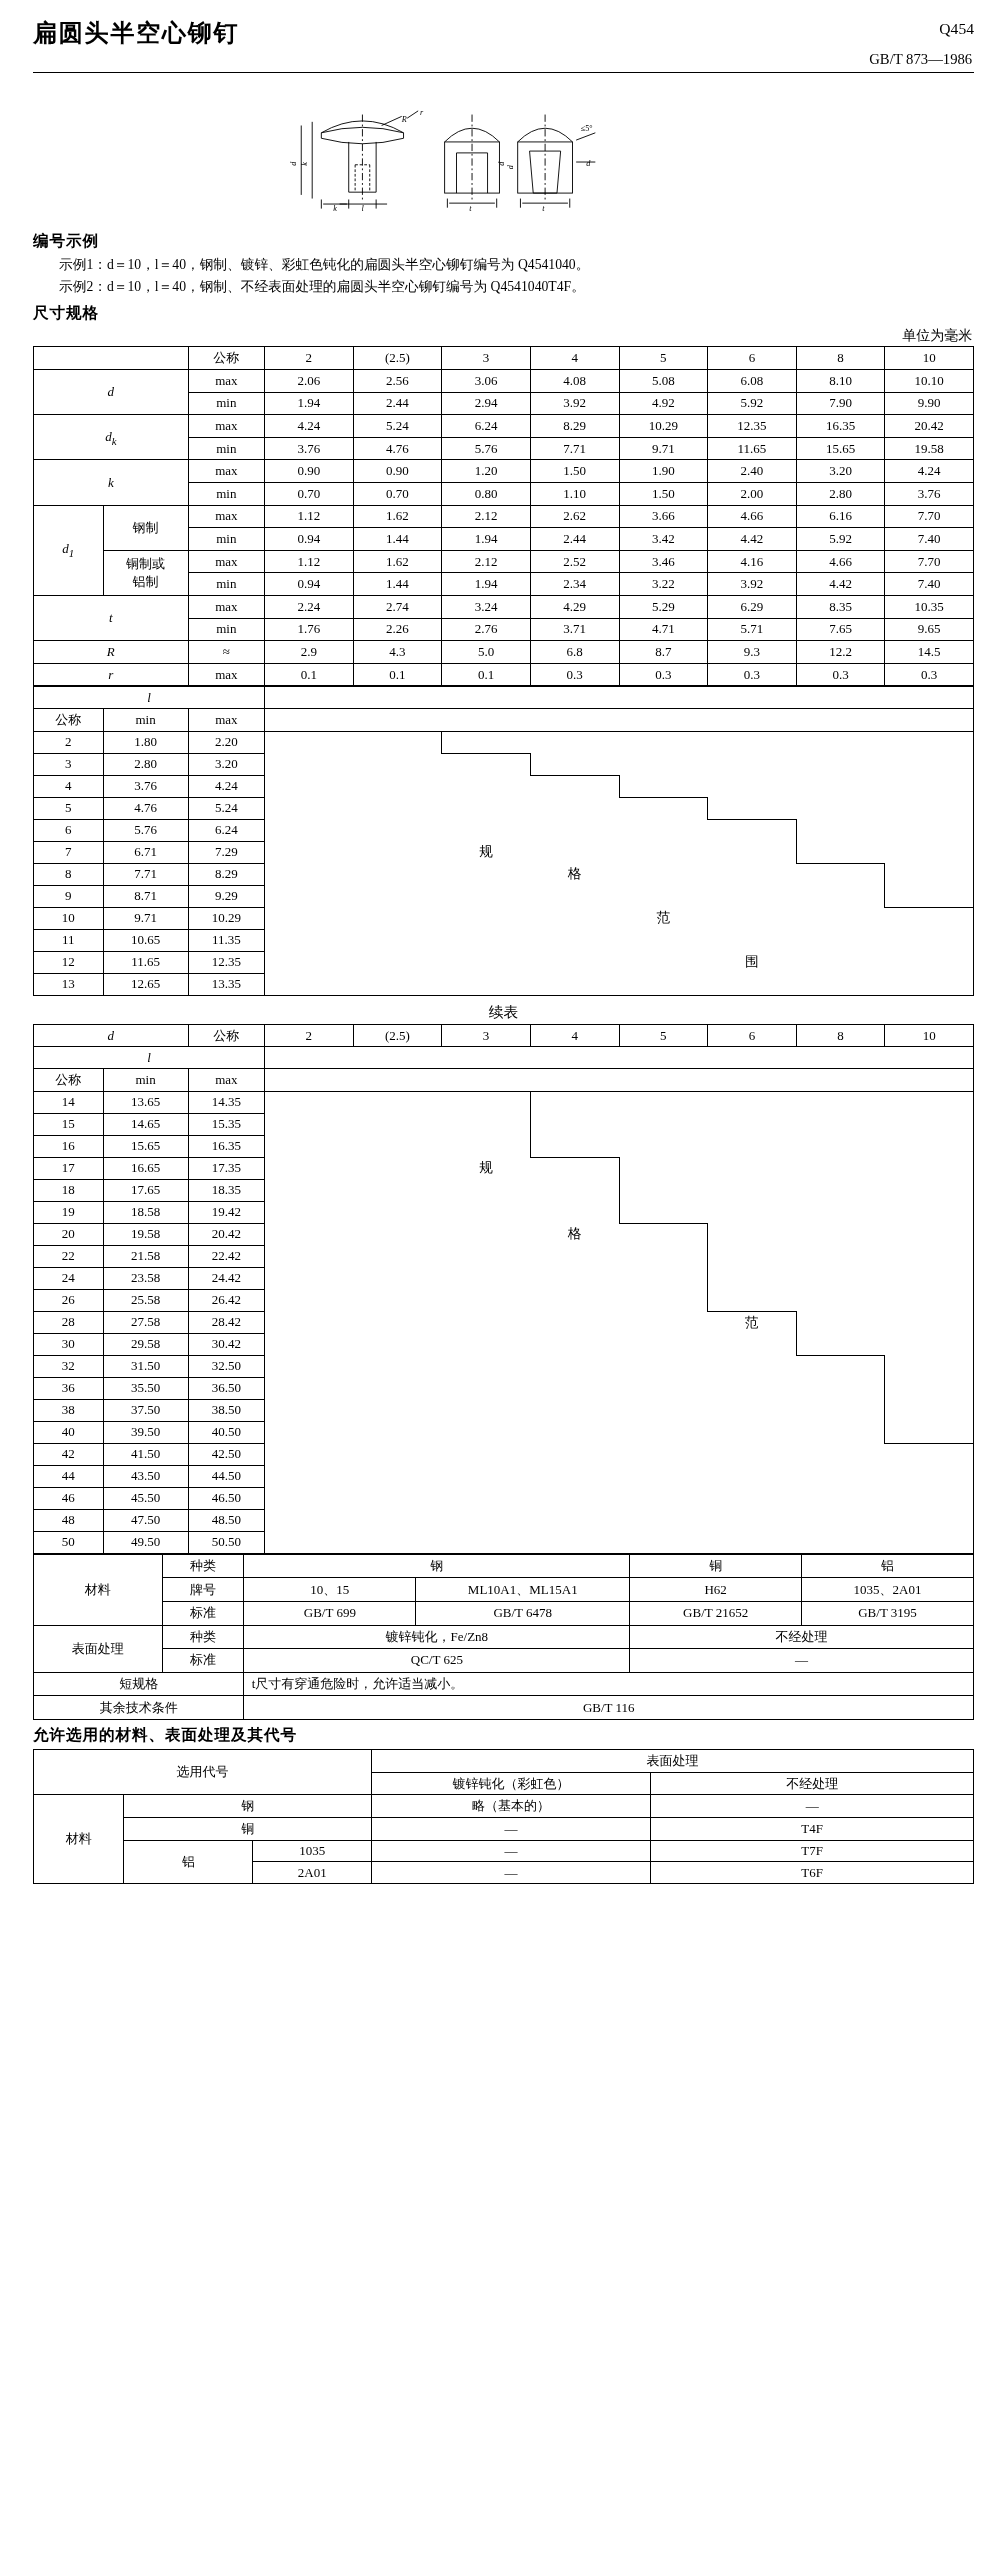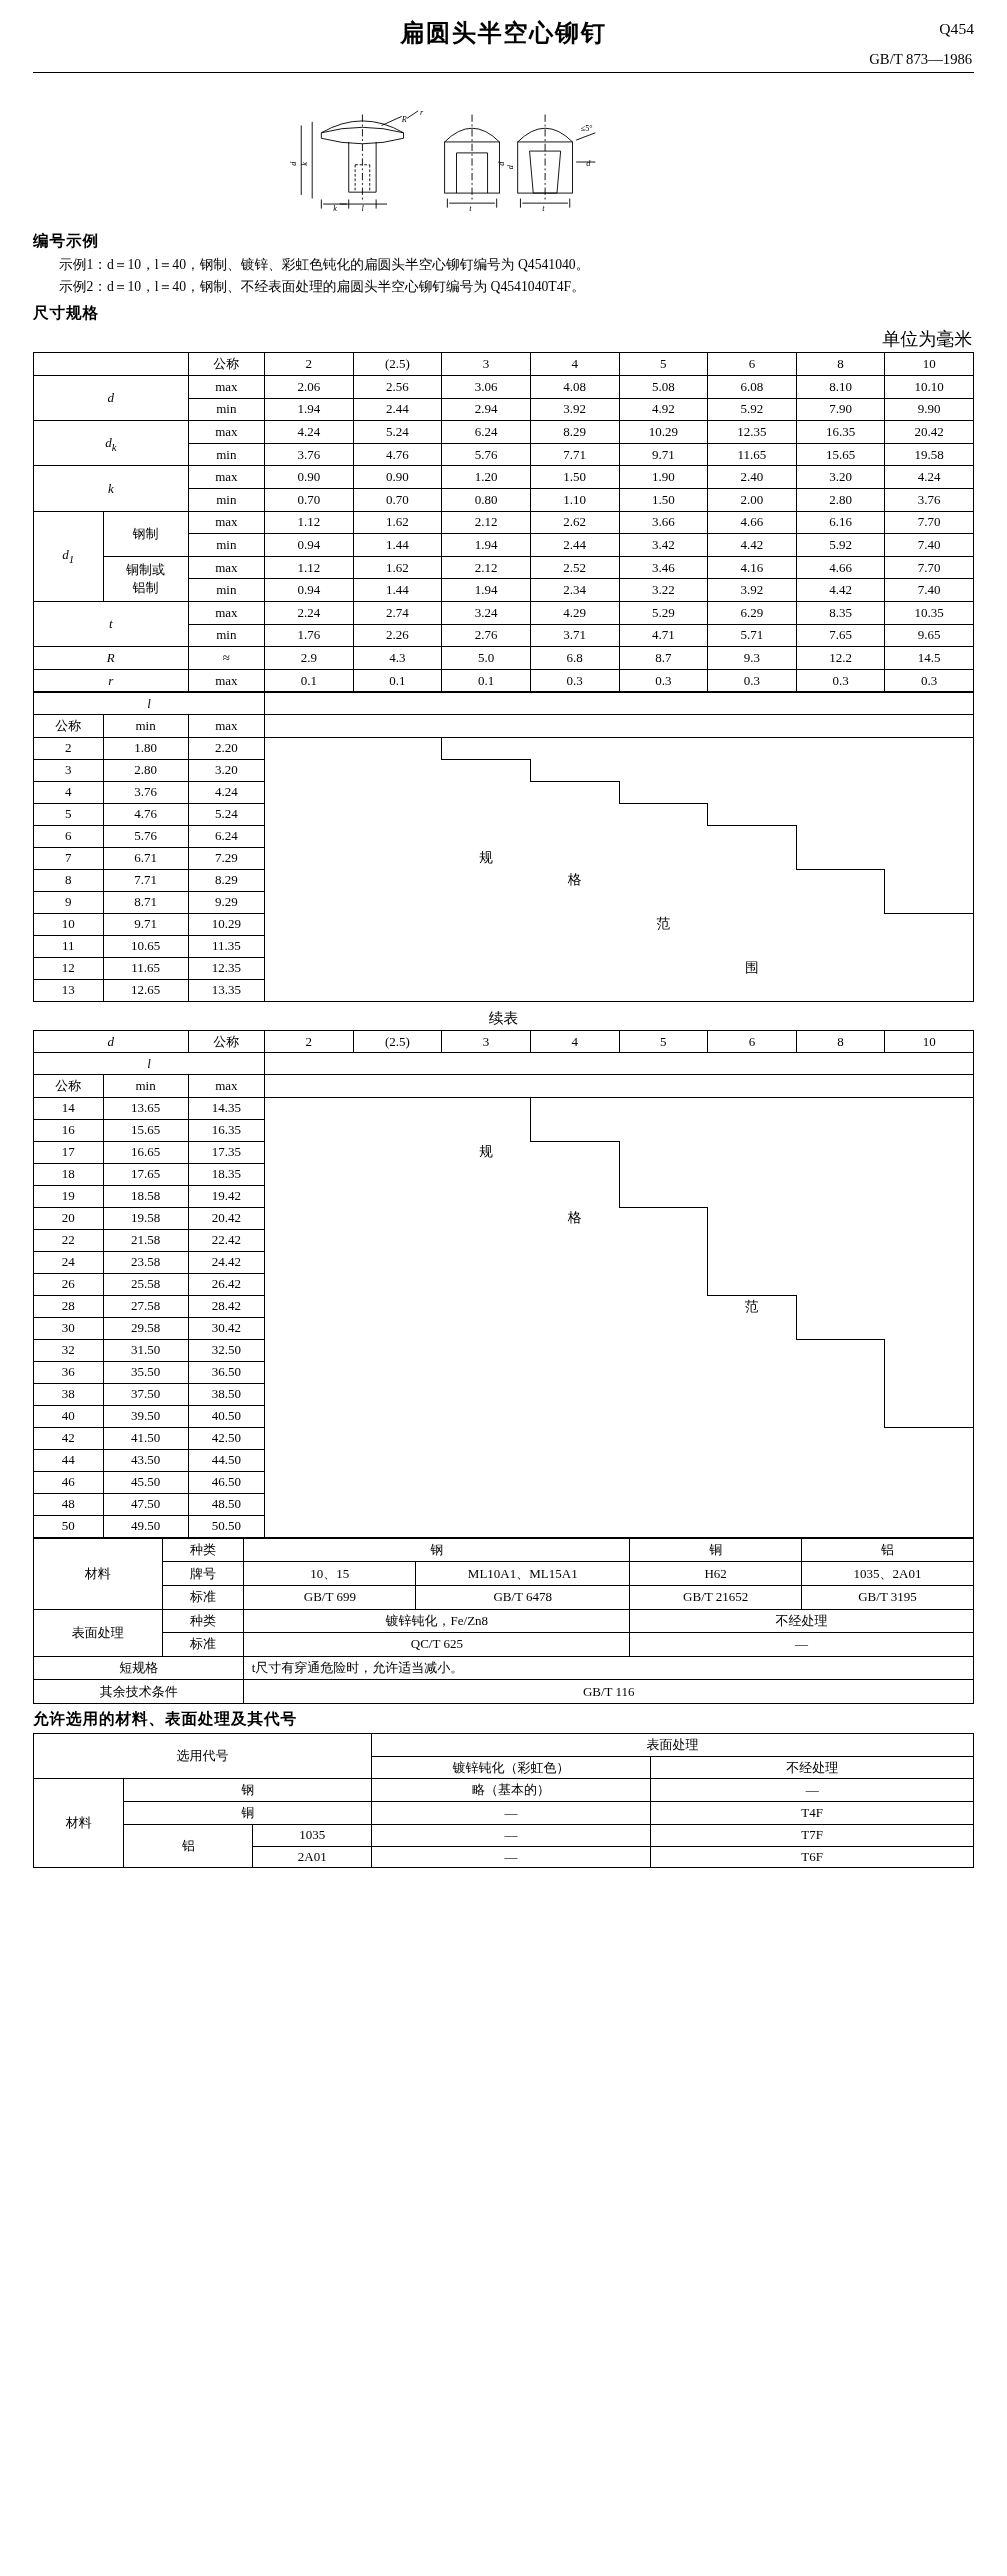--- a/index.html
+++ b/index.html
@@ -14,21 +14,21 @@
     width:1007px;
     min-height:2576px;
     position:relative;
     box-sizing:border-box;
     padding:16.5px 33px 9.2px 33px;
   }
   
   .hdr{
     display:flex;
     align-items:flex-start;
-    justify-content:center;
+    justify-content:flex-start;
     position:relative;
     height:31px;
   }
   .hdr .title{
     font-size:24px;
     font-weight:bold;
     letter-spacing:1.8px;
     font-family:"Liberation Serif", serif;
   }
   .hdr .code{
@@ -62,21 +62,21 @@
     padding:0;
     letter-spacing:0.9px;
   }
   .ex{
     font-size:13.7px;
     margin:1.8px 0 1.8px 26px;
     line-height:1.5;
   }
   .unit{
     text-align:right;
-    font-size:18px;
+    font-size:14px;
     margin:1.8px 1.8px 1.8px 0;
   }
   
   table{
     border-collapse:collapse;
     width:100%;
     font-size:13px;
     font-family:"Liberation Serif", serif;
   }
   table td,table th{
@@ -607,20 +607,33 @@
           <td>13.65</td>
           <td>14.35</td>
           <td style="border:none;border-left:0.9px solid #000;border-top:0.9px solid #000;"></td>
           <td style="border:none;border-top:0.9px solid #000;"></td>
           <td style="border:none;border-right:0.9px solid #000;border-top:0.9px solid #000;"></td>
           <td style="border:none;border-top:0.9px solid #000;"></td>
           <td style="border:none;border-top:0.9px solid #000;"></td>
           <td style="border:none;border-top:0.9px solid #000;"></td>
           <td style="border:none;border-top:0.9px solid #000;"></td>
           <td style="border:none;border-right:0.9px solid #000;border-top:0.9px solid #000;"></td>
+        </tr>
+        <tr>
+          <td>15</td>
+          <td>14.65</td>
+          <td>15.35</td>
+          <td style="border:none;border-left:0.9px solid #000;"></td>
+          <td style="border:none;"></td>
+          <td style="border:none;border-right:0.9px solid #000;"></td>
+          <td style="border:none;"></td>
+          <td style="border:none;"></td>
+          <td style="border:none;"></td>
+          <td style="border:none;"></td>
+          <td style="border:none;border-right:0.9px solid #000;"></td>
         </tr>
         <tr>
           <td>16</td>
           <td>15.65</td>
           <td>16.35</td>
           <td style="border:none;border-left:0.9px solid #000;"></td>
           <td style="border:none;"></td>
           <td style="border:none;border-right:0.9px solid #000;"></td>
           <td style="border:none;"></td>
           <td style="border:none;"></td>

